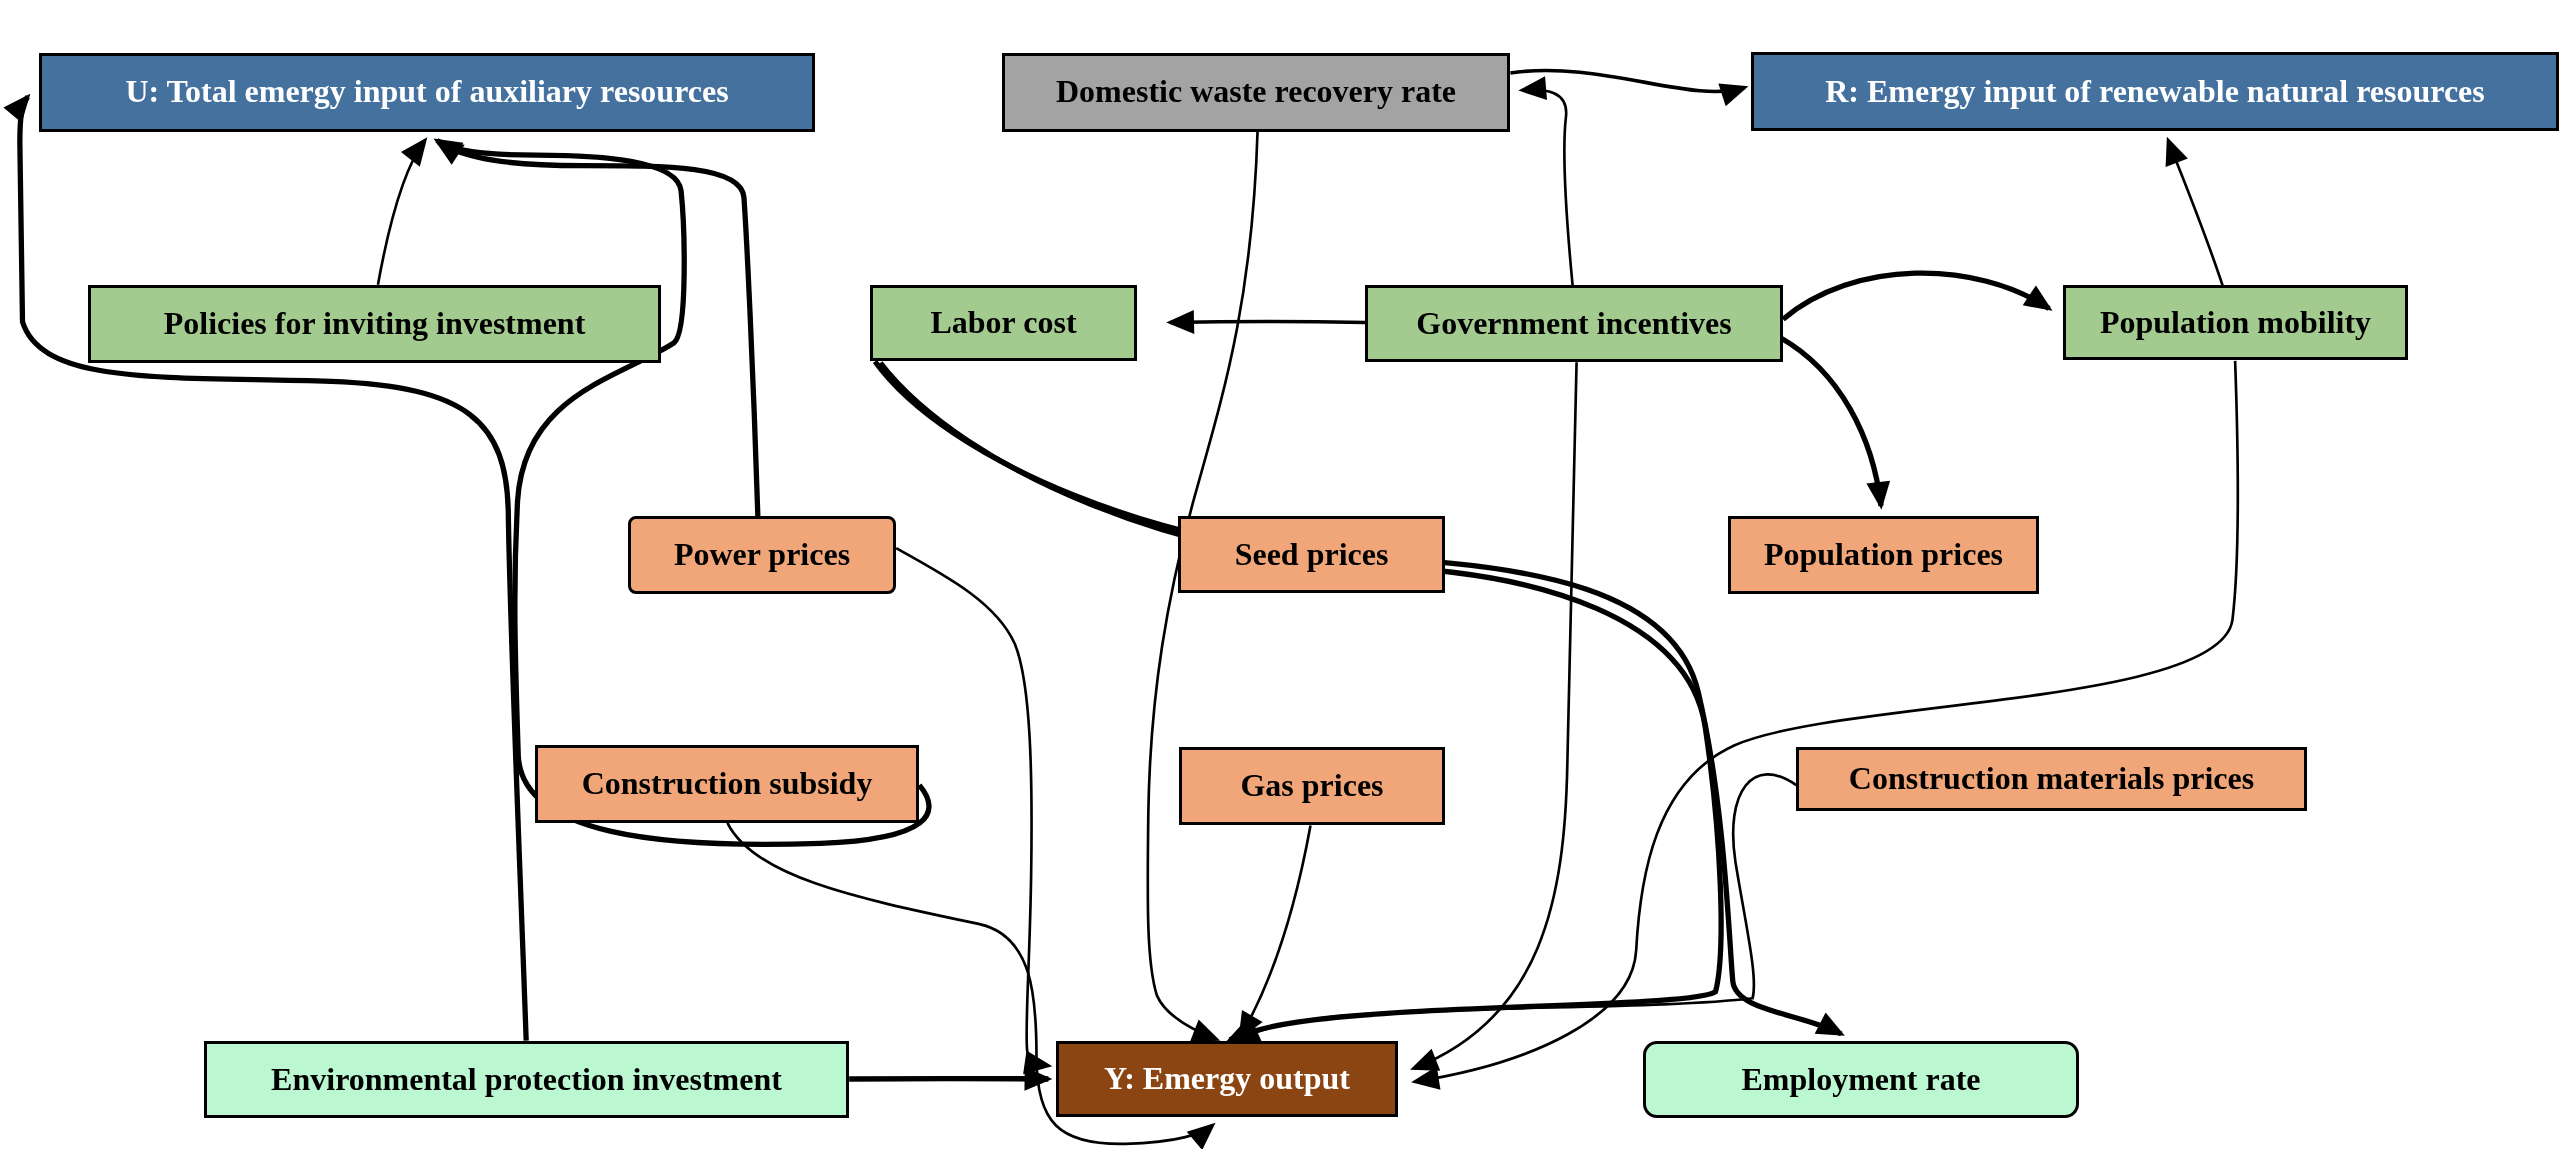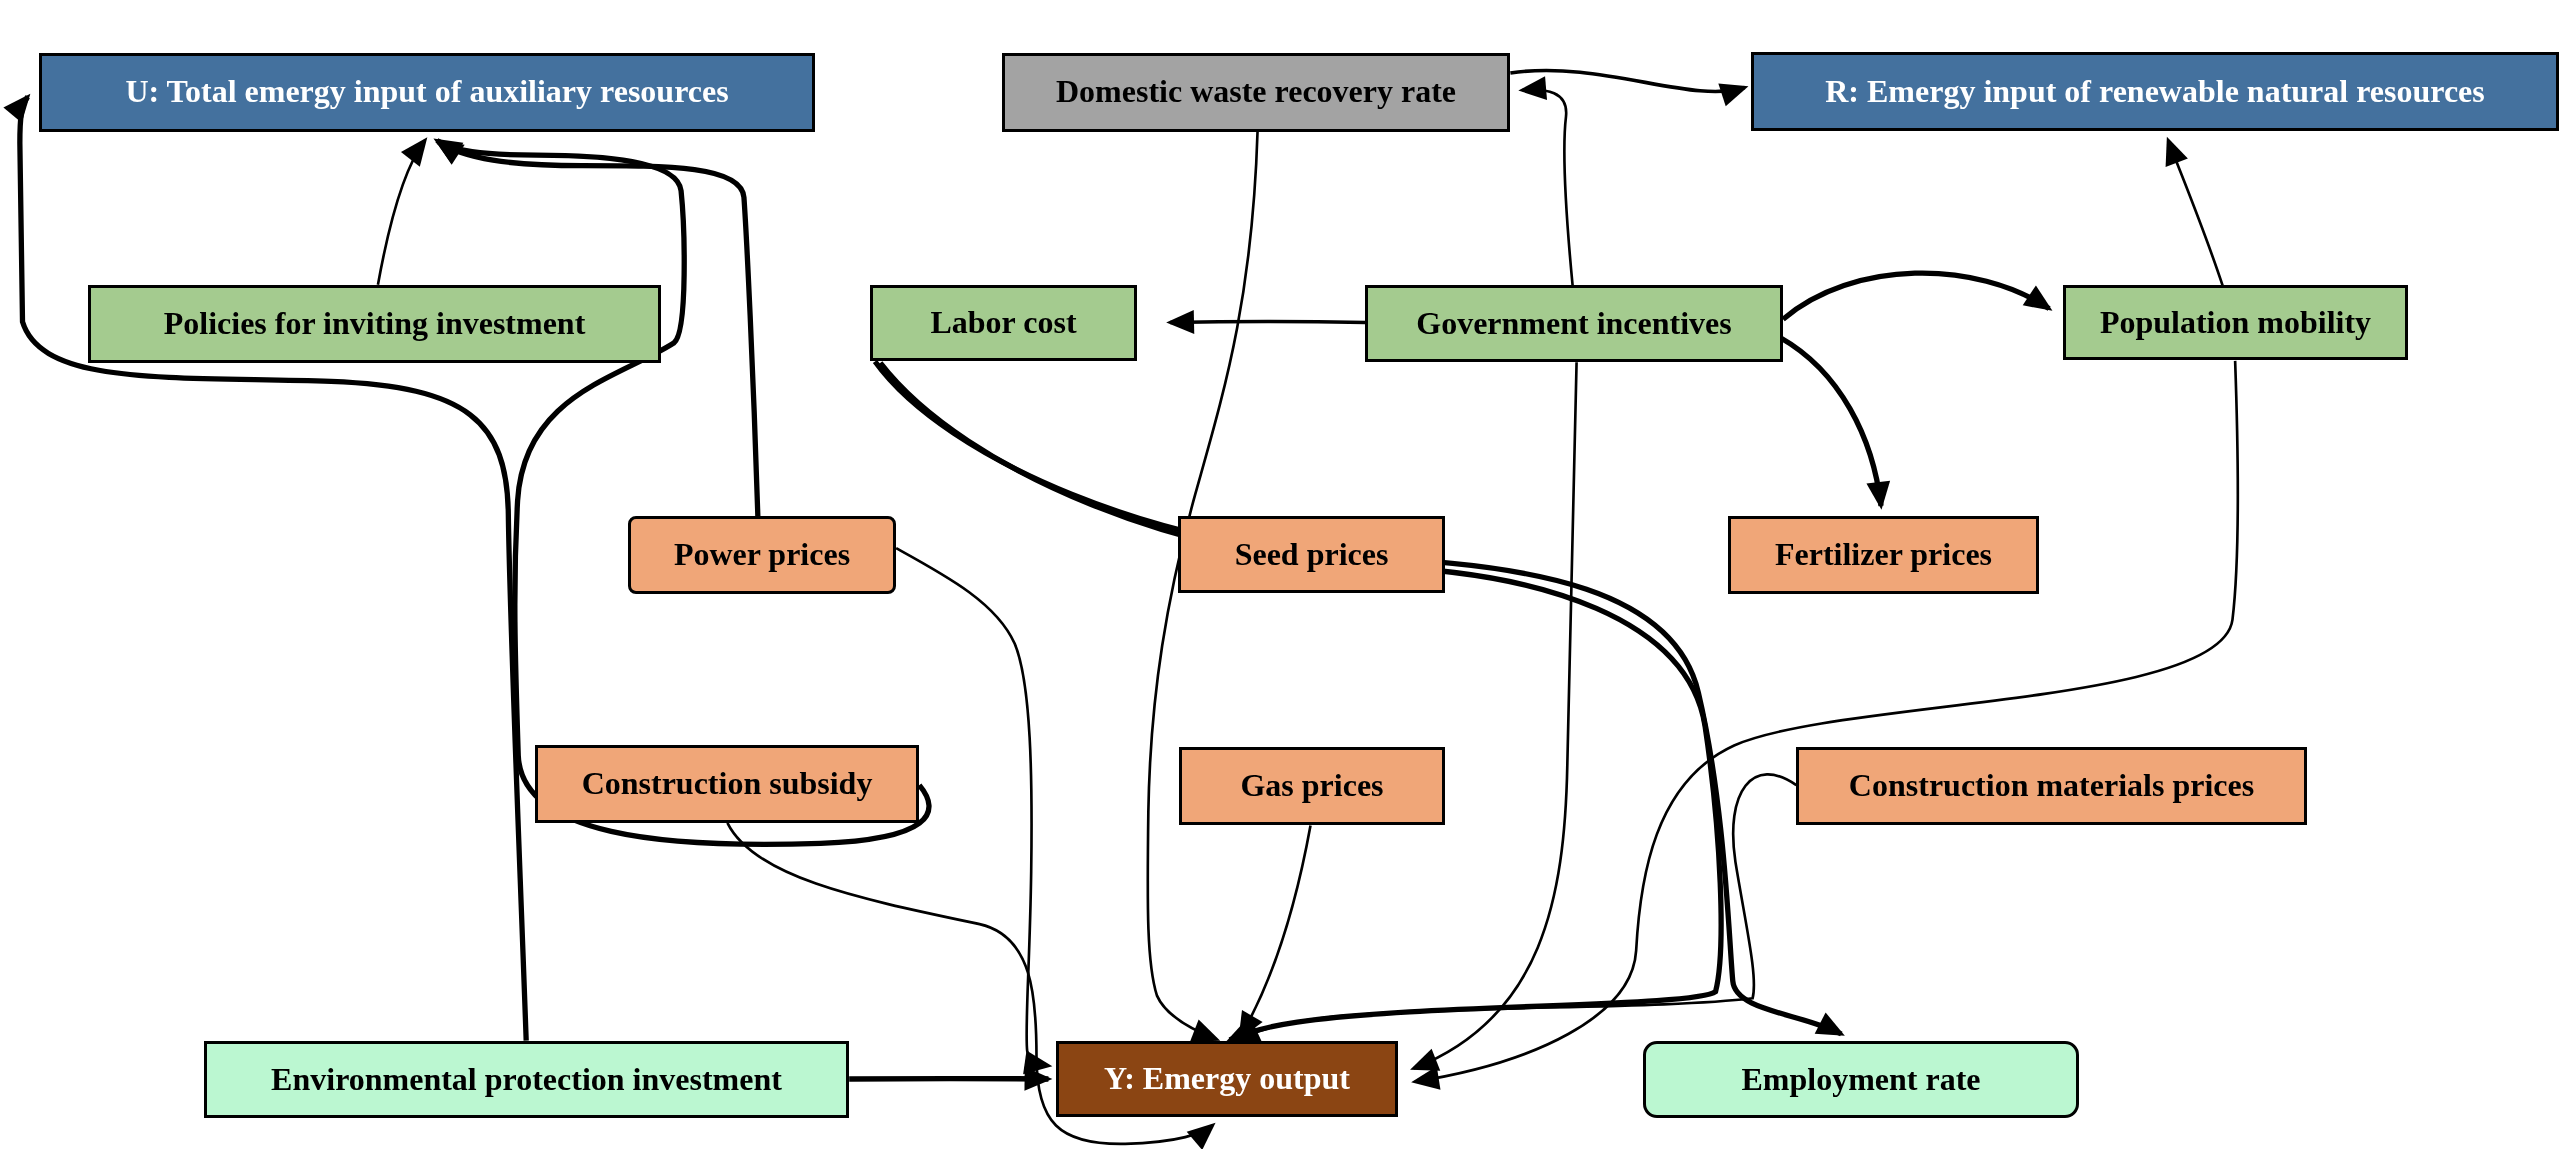--- a/index.html
+++ b/index.html
@@ -33,21 +33,21 @@
   #n-r        {left:1751px;top:28px;   width:808px;height:79px;}
   #n-policies {left:88px; top:261px;  width:573px; height:78px;}
   #n-labor    {left:870px;top:261px;  width:267px; height:76px;}
   #n-gov      {left:1365px;top:261px;  width:418px; height:77px;}
   #n-pop      {left:2063px;top:261px;  width:345px; height:75px;}
   #n-power    {left:628px; top:492px;  width:268px; height:78px;}
   #n-seed     {left:1178px;top:492px;  width:267px; height:77px;}
   #n-fert     {left:1728px;top:492px;  width:311px; height:78px;}
   #n-ag       {left:535px; top:721px; width:384px; height:78px;}
   #n-gas      {left:1179px;top:723px; width:266px; height:78px;}
-  #n-constr   {left:1796px;top:723px; width:511px; height:78px;}
+  #n-constr   {left:1796px;top:723px; width:511px; height:64px;}
   #n-env      {left:204px; top:1017px; width:645px; height:77px;}
   #n-y        {left:1056px;top:1017px; width:342px; height:76px;}
   #n-empl     {left:1643px;top:1017px; width:436px; height:77px;}
   .edge{fill:none;stroke:#000000;}
   .w-thin{stroke-width:4px;}
   .w-med{stroke-width:5.5px;}
   .w-thick{stroke-width:8px;}
 </style>
 </head>
 <body>
@@ -85,21 +85,21 @@
 
   <div class="node blue" id="n-u" style="background: rgb(68, 113, 158);">U: Total emergy input of auxiliary resources</div>
   <div class="node green" id="n-dwr" style="background: #a3a3a3;">Domestic waste recovery rate</div>
   <div class="node blue" id="n-r" style="background: rgb(68, 113, 158);">R: Emergy input of renewable natural resources</div>
   <div class="node green" id="n-policies" style="background: rgb(164, 203, 143);">Policies for inviting investment</div>
   <div class="node green" id="n-labor" style="background: rgb(164, 203, 143);">Labor cost</div>
   <div class="node green" id="n-gov" style="background: rgb(164, 203, 143);">Government incentives</div>
   <div class="node green" id="n-pop" style="background: rgb(164, 203, 143);">Population mobility</div>
   <div class="node orange" id="n-power" style="background: rgb(240, 166, 120); border-radius: 8px;">Power prices</div>
   <div class="node orange" id="n-seed" style="background: rgb(240, 166, 120);">Seed prices</div>
-  <div class="node orange" id="n-fert" style="background: rgb(240, 166, 120);">Fertilizer prices</div>
+  <div class="node orange" id="n-fert" style="background: rgb(240, 166, 120);">Population prices</div>
   <div class="node orange" id="n-ag" style="background: rgb(240, 166, 120);">Construction subsidy</div>
   <div class="node orange" id="n-gas" style="background: rgb(240, 166, 120);">Gas prices</div>
   <div class="node orange" id="n-constr" style="background: rgb(240, 166, 120);">Construction materials prices</div>
   <div class="node mint" id="n-env" style="background: rgb(187, 247, 209);">Environmental protection investment</div>
   <div class="node brown" id="n-y" style="background: rgb(139, 69, 19);">Y: Emergy output</div>
   <div class="node mint" id="n-empl" style="background: rgb(187, 247, 209); border-radius: 14px;">Employment rate</div>
 
 </div>
 
 

